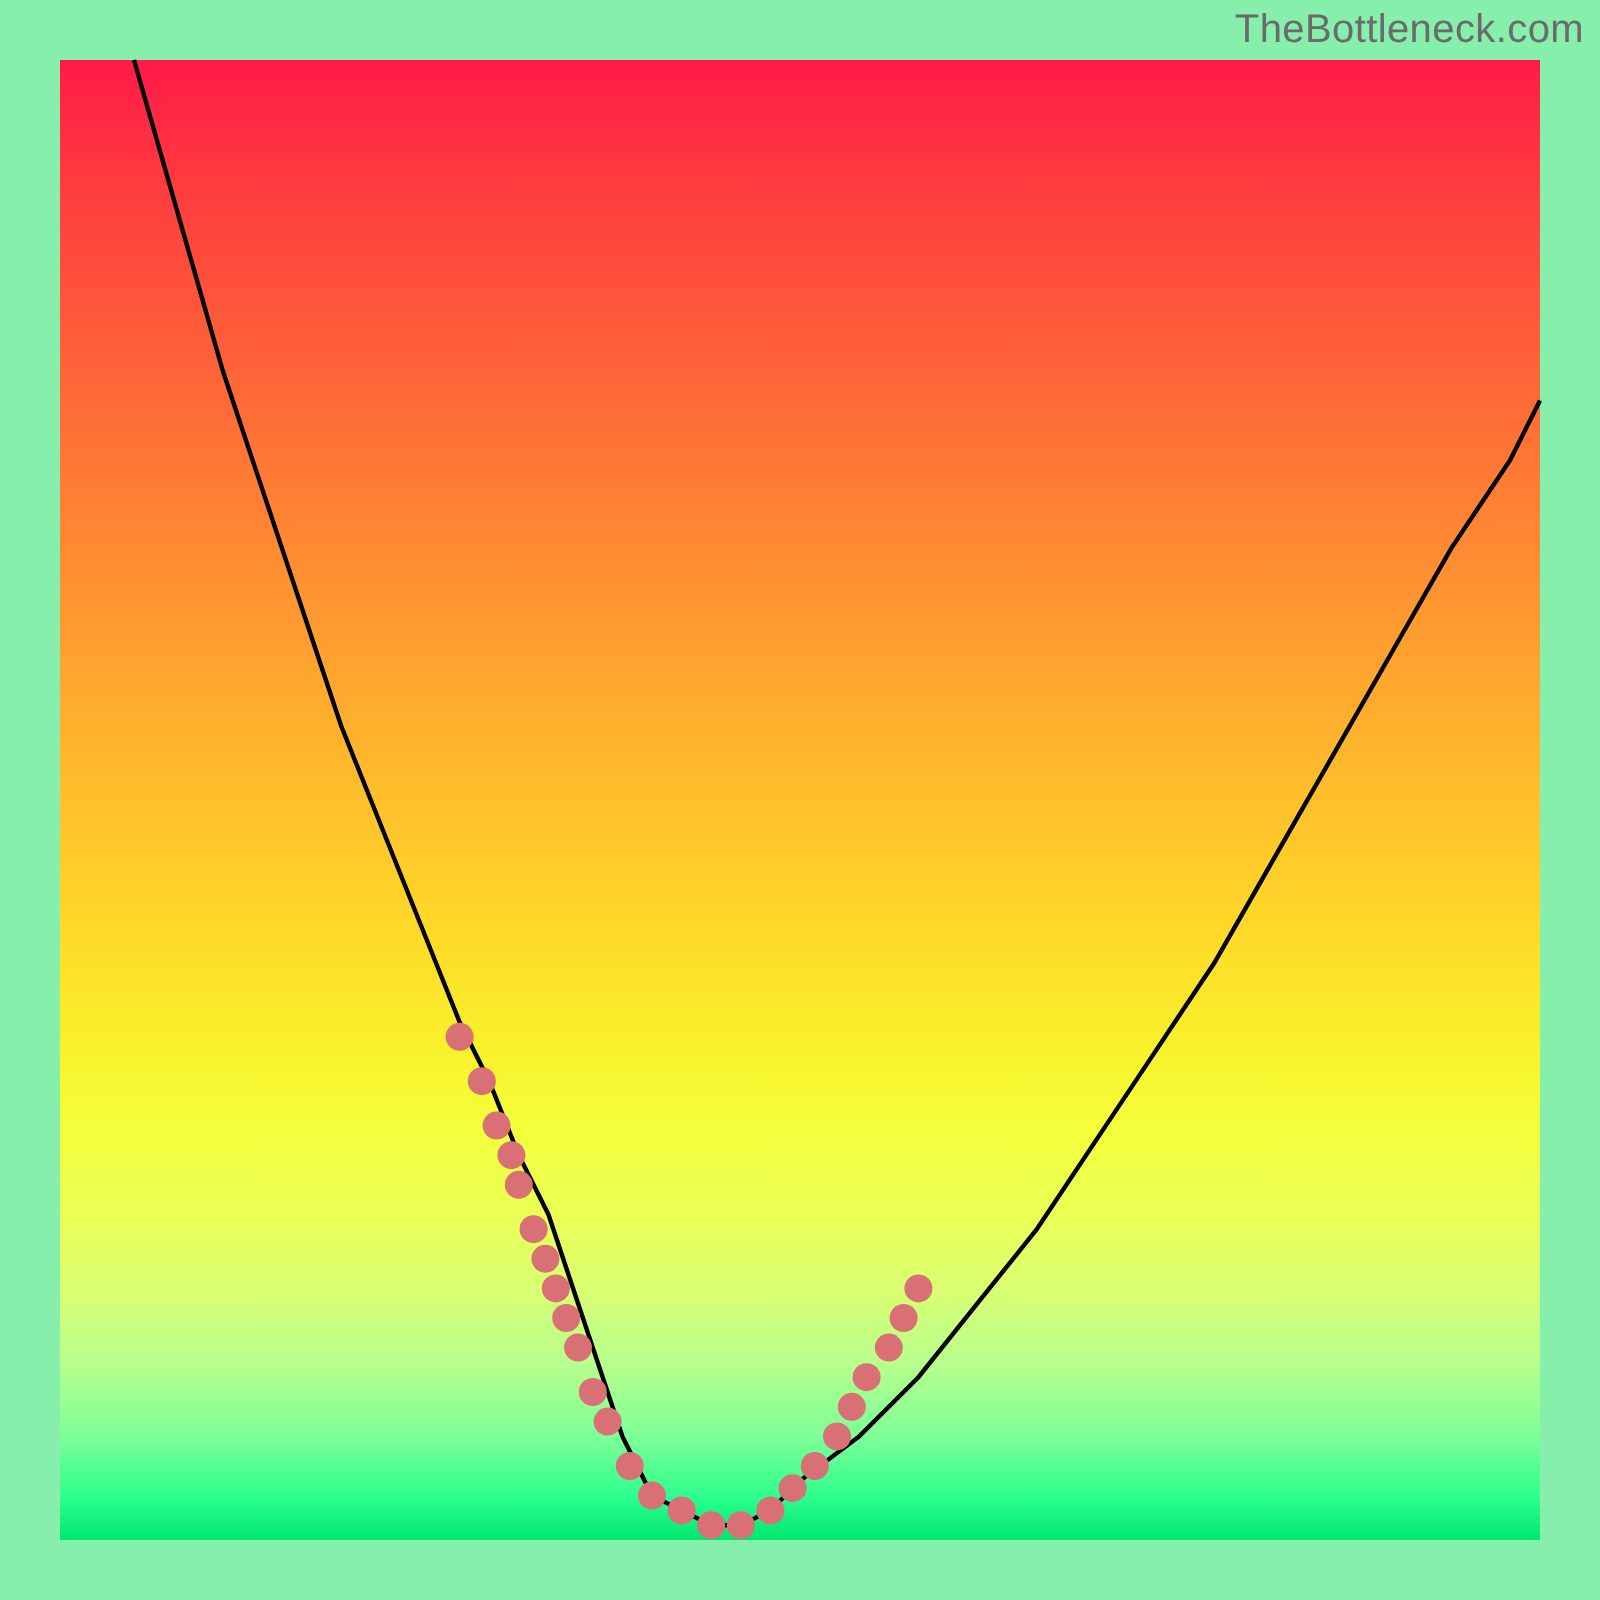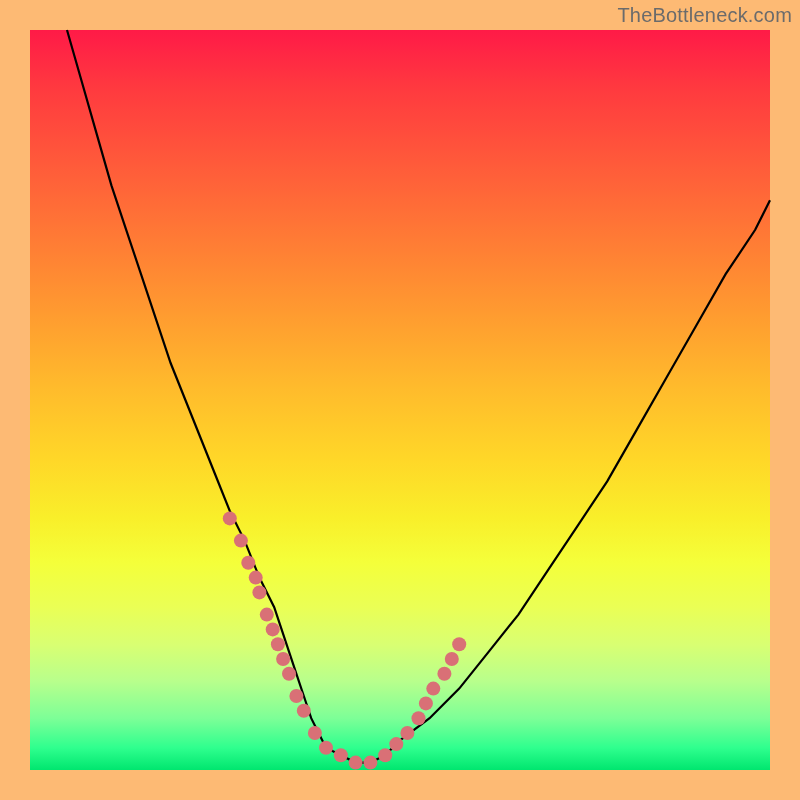--- a/index.html
+++ b/index.html
@@ -10,21 +10,21 @@
     overflow: hidden;
     background: #000;
     font-family: Arial, Helvetica, sans-serif;
   }
   .frame {
     position: absolute;
     top: 0;
     left: 0;
     width: 800px;
     height: 800px;
-    background: #fdba74;
+    background: #86efac;
   }
   .plot-area {
     position: absolute;
     top: 30px;
     left: 30px;
     width: 740px;
     height: 740px;
     background: linear-gradient(to bottom,
       #ff1a47 0%,
       #ff3a3f 8%,

